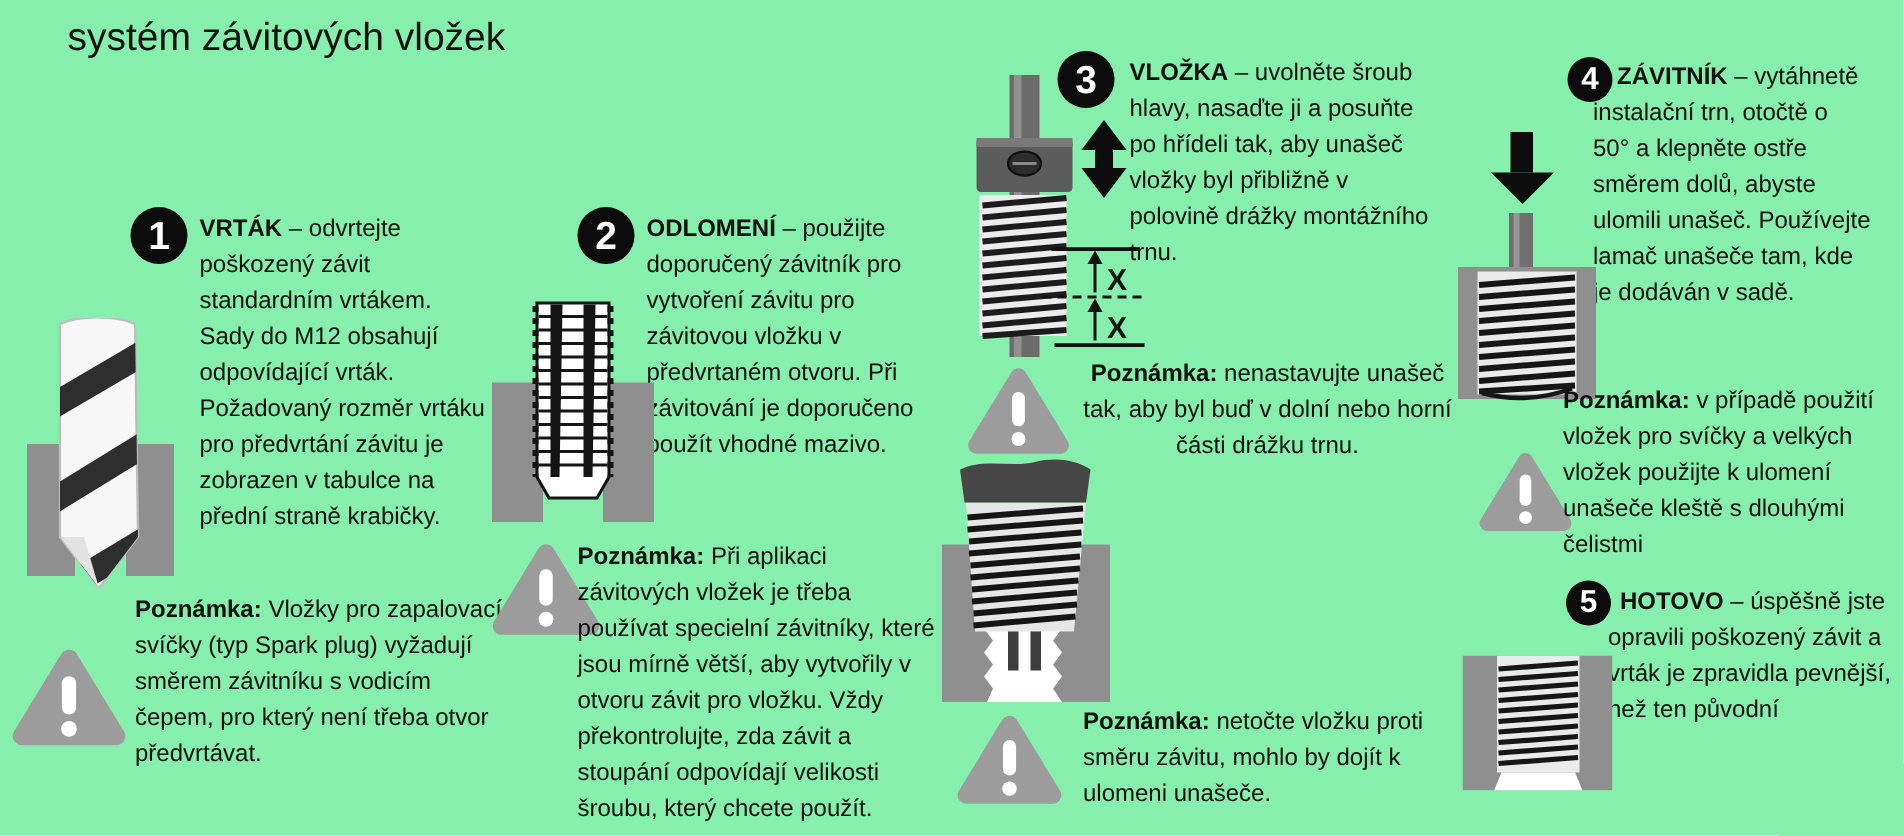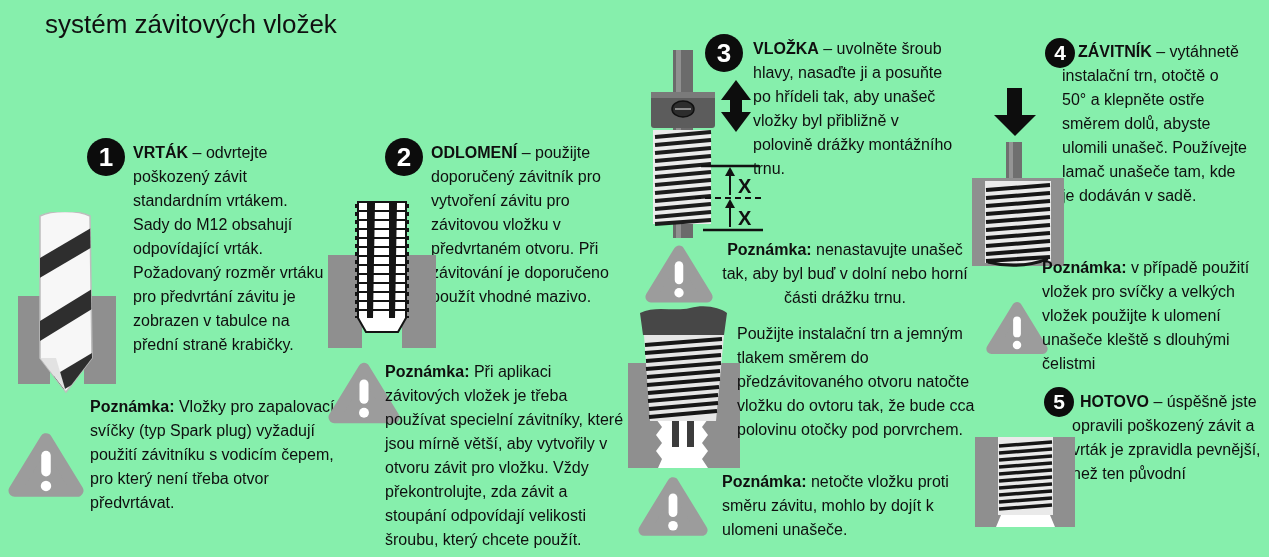--- a/index.html
+++ b/index.html
@@ -42,21 +42,21 @@
       <line x1="18" y1="188" x2="98" y2="140" stroke="#2e2e2e" stroke-width="17"></line>
       <path d="M28,146 L54,180 L44,146 Z" fill="#e2e2e2"></path>
     </g>
   </svg>
 
   <svg class="abs" style="left:8px;top:425px;" width="76" height="80" viewBox="0 0 80 74">
     <path d="M40,10 L73,64 H7 Z" fill="#9c9c9c" stroke="#9c9c9c" stroke-width="13" stroke-linejoin="round"></path>
     <rect x="35" y="22" width="10" height="27" rx="5" fill="#ffffff"></rect>
     <circle cx="40" cy="59" r="5.5" fill="#ffffff"></circle>
   </svg>
-  <p class="txt abs" style="left:90px;top:395px;width:245px;"><b>Poznámka:</b> <span>Vložky pro zapalovací svíčky (typ Spark plug) vyžadují použití závitníku s vodicím čepem, pro který není třeba otvor předvrtávat.</span></p>
+  <p class="txt abs" style="left:90px;top:395px;width:245px;"><b>Poznámka:</b> <span>Vložky pro zapalovací svíčky (typ Spark plug) vyžadují směrem závitníku s vodicím čepem, pro který není třeba otvor předvrtávat.</span></p>
 
   <div class="step" style="left:431px;top:141px;width:200px;">
     <span class="badge b38" style="left:-46px;top:-3px;">2</span>
     <p class="txt"><b>ODLOMENÍ</b> <span>– použijte doporučený závitník pro vytvoření závitu pro závitovou vložku v předvrtaném otvoru. Při závitování je doporučeno použít vhodné mazivo.</span></p>
   </div>
 
   <svg class="abs" style="left:328px;top:198px;" width="108" height="150" viewBox="0 0 108 150">
     <path d="M0,57 H108 V150 H74 V104 H34 V150 H0 Z" fill="#8f8f8f"></path>
     <path d="M30,4 H78 V120 L70,134 H38 L30,120 Z" fill="#ffffff" stroke="#141414" stroke-width="2"></path>
     <g stroke="#141414" stroke-width="2">
@@ -149,21 +149,20 @@
       <line x1="19" y1="74" x2="92" y2="68"></line>
         <line x1="19" y1="82" x2="92" y2="76"></line>
       <line x1="20" y1="90" x2="91" y2="84"></line>
         <line x1="20" y1="98" x2="90" y2="92"></line>
       <line x1="21" y1="106" x2="90" y2="100"></line>
         <line x1="21" y1="114" x2="89" y2="108"></line>
     </g>
     <path d="M12,10 C28,2 46,9 62,5 C78,1 92,5 99,10 L96,32 L15,32 Z" fill="#474747"></path>
   </svg>
 
-  <p class="txt abs" style="left:737px;top:322px;width:240px;">Použijte instalační trn a jemným tlakem směrem do předzávitovaného otvoru natočte vložku do ovtoru tak, že bude cca polovinu otočky pod porvrchem.</p>
 
   <svg class="abs" style="left:638px;top:468px;" width="70" height="77" viewBox="0 0 80 74">
     <path d="M40,10 L73,64 H7 Z" fill="#9c9c9c" stroke="#9c9c9c" stroke-width="13" stroke-linejoin="round"></path>
     <rect x="35" y="22" width="10" height="27" rx="5" fill="#ffffff"></rect>
     <circle cx="40" cy="59" r="5.5" fill="#ffffff"></circle>
   </svg>
   <p class="txt abs" style="left:722px;top:470px;width:250px;"><b>Poznámka:</b> <span>netočte vložku proti směru závitu, mohlo by dojít k ulomeni unašeče.</span></p>
 
   <div class="step" style="left:1062px;top:40px;width:185px;">
     <span class="badge b30" style="left:-17px;top:-2px;">4</span>

